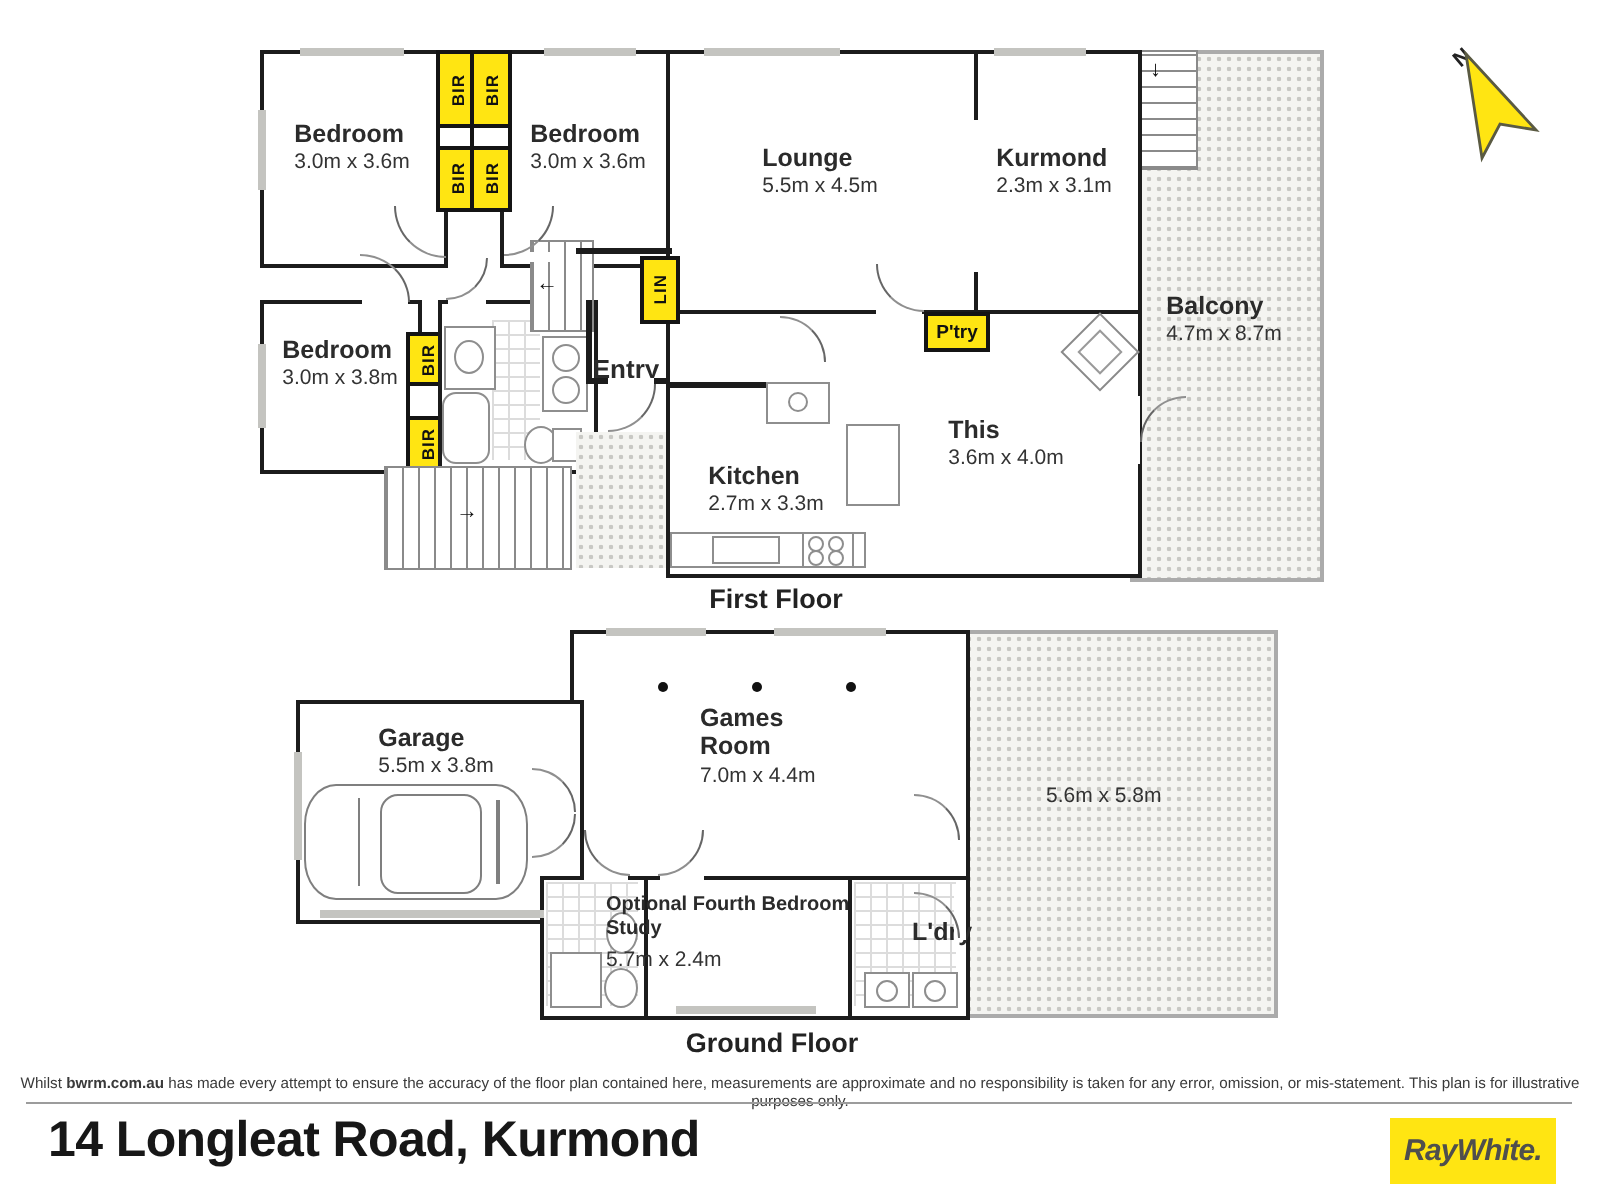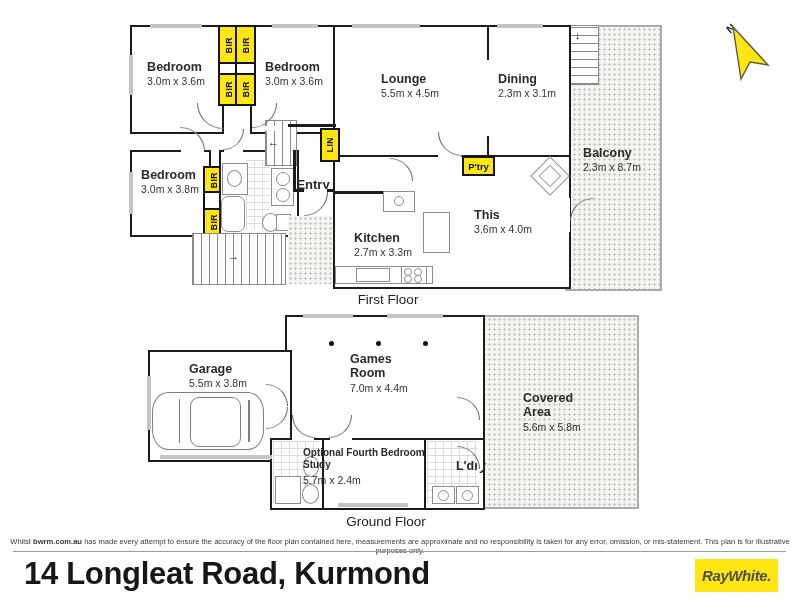--- a/index.html
+++ b/index.html
@@ -30,43 +30,43 @@
   .win{position:absolute;background:#c4c4c0;}
   .arc{position:absolute;background:transparent;}
   .arc-tl{border-top-left-radius:100% 100%;border-top:1px solid #8f8f8f;border-left:1px solid #666;}
   .arc-tr{border-top-right-radius:100% 100%;border-top:1px solid #8f8f8f;border-right:1px solid #666;}
   .arc-bl{border-bottom-left-radius:100% 100%;border-bottom:1px solid #8f8f8f;border-left:1px solid #666;}
   .arc-br{border-bottom-right-radius:100% 100%;border-bottom:1px solid #8f8f8f;border-right:1px solid #666;}
   .fixture{position:absolute;border:1.5px solid #8e8e8e;background:#fff;}
   .oval{border-radius:50%;}
   .rrect{border-radius:7px;}
   .dot{position:absolute;width:5px;height:5px;border-radius:50%;background:#111;}
-  .floorlbl{position:absolute;transform:translateX(-50%);font-size:13.5px;font-weight:400;color:#222;}
+  .floorlbl{position:absolute;transform:translateX(-50%);font-size:13.5px;font-weight:700;color:#222;}
   .entrylbl{position:absolute;transform:translateX(-50%);font-size:13px;font-weight:700;color:#2b2b2b;}
   .disclaimer{position:absolute;left:0;top:537px;width:100%;text-align:center;
               font-size:7.6px;color:#3a3a3a;}
-  .address{position:absolute;left:24px;top:556px;font-size:31px;font-weight:800;
+  .address{position:absolute;left:24px;top:556px;font-size:25px;font-weight:800;
            color:#171717;letter-spacing:-.3px;}
   .logo{position:absolute;left:695px;top:559px;width:83px;height:33px;background:#FFE512;
         display:flex;align-items:center;justify-content:center;font-size:15px;font-weight:800;
         font-style:italic;color:#4f4f4d;letter-spacing:-.4px;}
   .rule{position:absolute;left:13px;top:551px;width:773px;height:1px;background:#9c9c9c;}
   .car-body{position:absolute;inset:0;border:1.5px solid #7f7f7f;border-radius:16px/20px;background:#fff;}
   .car-cabin{position:absolute;left:34%;top:9%;width:44%;height:82%;border:1.5px solid #7f7f7f;border-radius:9px;background:#fff;}
   .car-line{position:absolute;background:#7f7f7f;}
 </style>
 </head>
 <body>
 
 <div>
 
   <div class="dots bordered" style="left:565px;top:25px;width:93px;height:262px;"></div>
   <div class="lbl" style="left:612px;top:146px;">
     <div class="rname">Balcony</div>
-    <div class="rdims">2.3m x 8.7m</div>
+    <div class="rdims">4.7m x 8.7m</div>
   </div>
   <div class="stairsH" style="left:563px;top:25px;width:34px;height:58px;"></div>
   <div class="arrow" style="left:575px;top:30px;">↓</div>
 
   <div class="room" style="left:130px;top:25px;width:90px;height:105px;"></div>
   <div class="lbl" style="left:176px;top:60px;">
     <div class="rname">Bedroom</div>
     <div class="rdims">3.0m x 3.6m</div>
   </div>
   <div class="room" style="left:250px;top:25px;width:85px;height:105px;"></div>
@@ -90,21 +90,21 @@
       <span class="vtext">BIR</span>
     </div>
 
   <div class="room" style="left:333px;top:25px;width:156px;height:132px;"></div>
   <div class="lbl" style="left:410px;top:72px;">
     <div class="rname">Lounge</div>
     <div class="rdims">5.5m x 4.5m</div>
   </div>
   <div class="room" style="left:487px;top:25px;width:80px;height:132px;"></div>
   <div class="lbl" style="left:527px;top:72px;">
-    <div class="rname">Dining</div>
+    <div class="rname">Kurmond</div>
     <div class="rdims">2.3m x 3.1m</div>
   </div>
   <div class="gap" style="left:485px;top:60px;width:6px;height:76px;"></div>
 
   <div class="room" style="left:333px;top:155px;width:234px;height:130px;"></div>
   <div class="lbl" style="left:383px;top:231px;">
     <div class="rname">Kitchen</div>
     <div class="rdims">2.7m x 3.3m</div>
   </div>
   <div class="lbl" style="left:503px;top:208px;">
@@ -189,21 +189,20 @@
   <div class="win" style="left:272px;top:24px;width:46px;height:4px;"></div>
   <div class="win" style="left:352px;top:24px;width:68px;height:4px;"></div>
   <div class="win" style="left:497px;top:24px;width:46px;height:4px;"></div>
   <div class="win" style="left:129px;top:55px;width:4px;height:40px;"></div>
   <div class="win" style="left:129px;top:172px;width:4px;height:42px;"></div>
 
   <div class="floorlbl" style="left:388px;top:292px;">First Floor</div>
 
   <div class="dots bordered" style="left:480px;top:315px;width:155px;height:190px;"></div>
   <div class="lbl" style="left:558px;top:391px;width:70px;margin-left:-35px;transform:none;">
-    <div class="rname">Covered Area</div>
     <div class="rdims">5.6m x 5.8m</div>
   </div>
 
   <div class="room" style="left:285px;top:315px;width:196px;height:124px;"></div>
   <div class="lbl" style="left:382px;top:352px;width:64px;margin-left:-32px;transform:none;">
     <div class="rname">Games Room</div>
     <div class="rdims">7.0m x 4.4m</div>
   </div>
   <div class="dot" style="left:329px;top:341px;"></div>
   <div class="dot" style="left:376px;top:341px;"></div>

